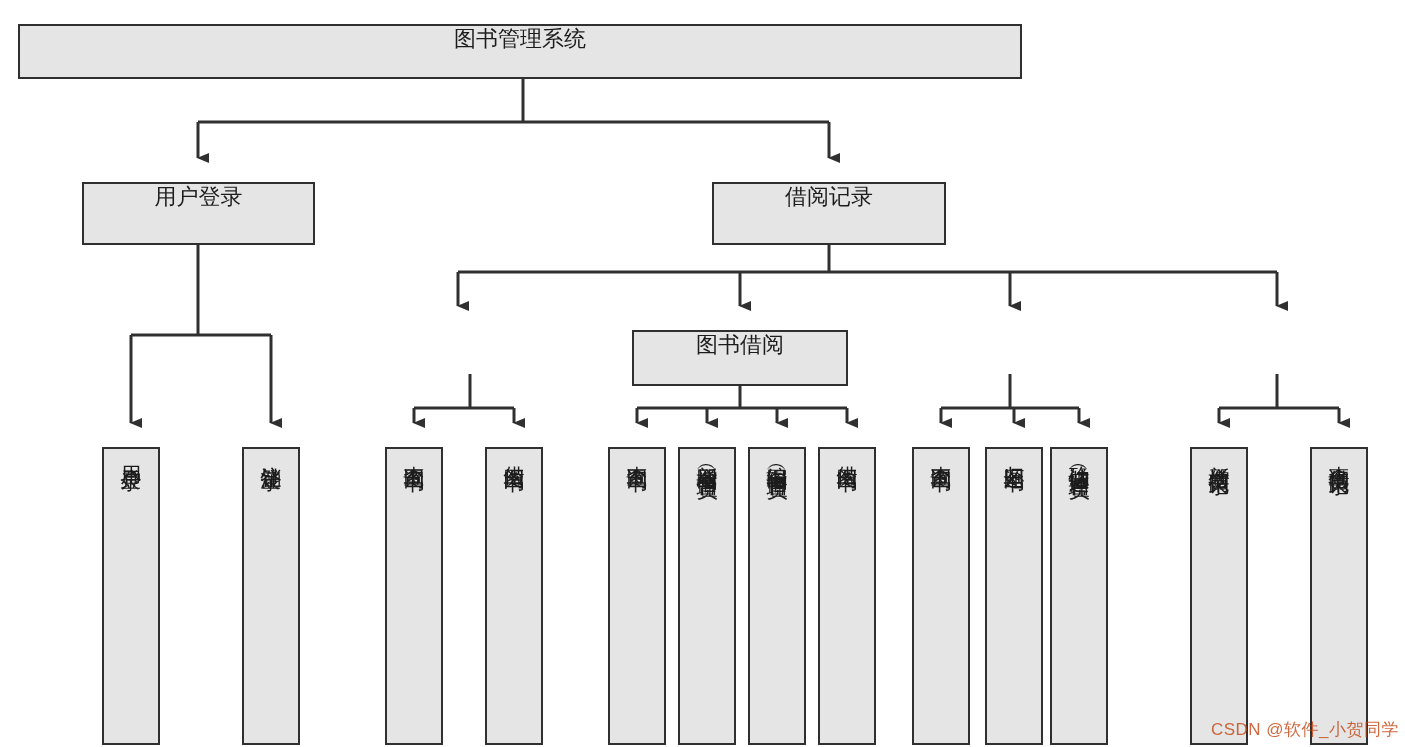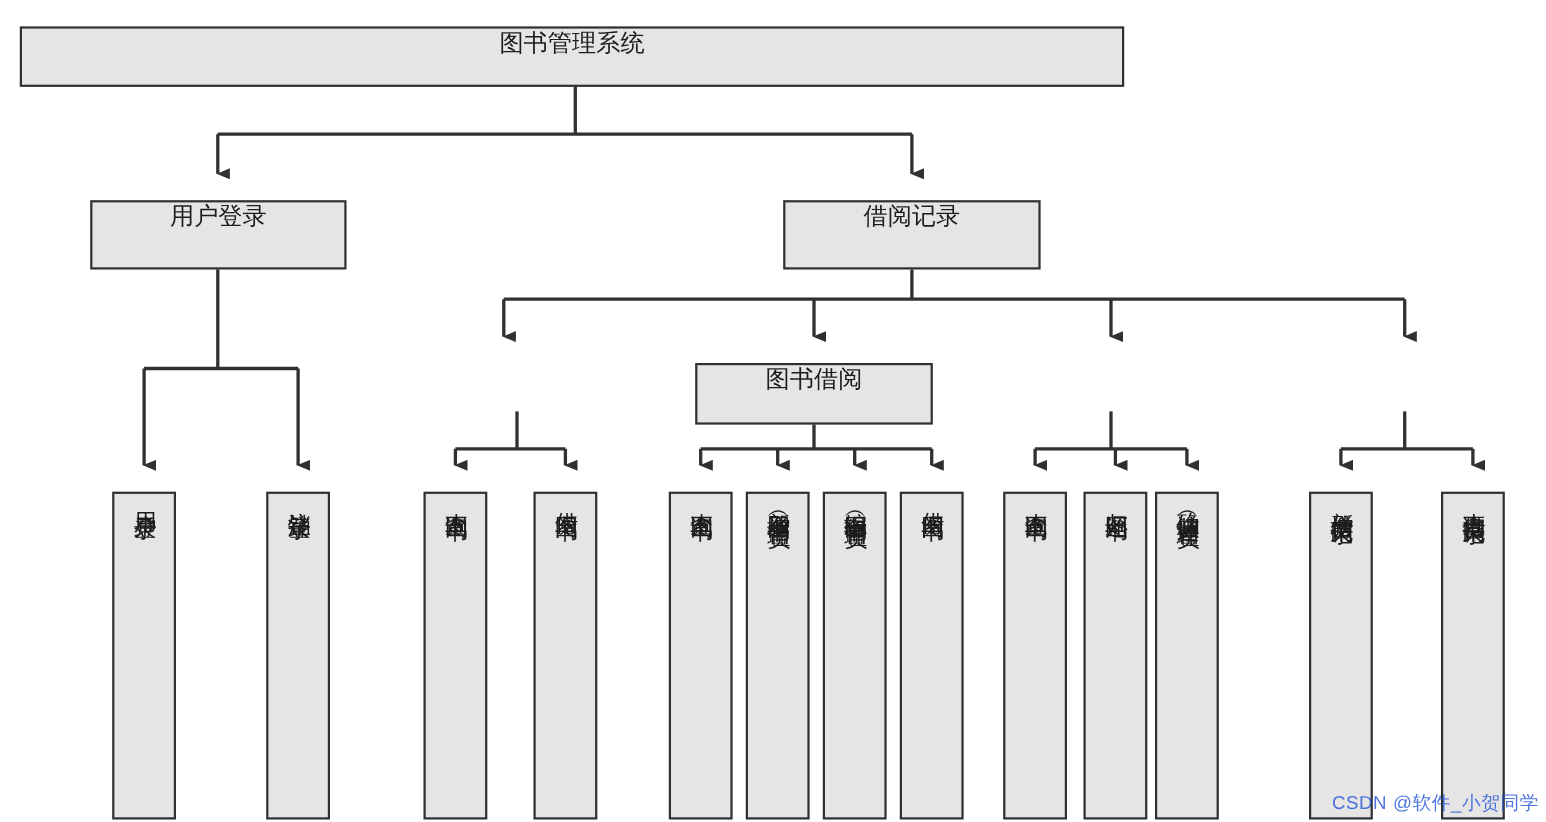--- a/index.html
+++ b/index.html
@@ -5,21 +5,21 @@
   html,body{margin:0;padding:0;background:#ffffff;}
   body{font-family:"Liberation Sans","DejaVu Sans",sans-serif;}
   #stage{position:relative;width:1405px;height:747px;background:#fff;overflow:hidden;}
   #wires{position:absolute;left:0;top:0;width:1405px;height:747px;}
   .node{position:absolute;box-sizing:border-box;background:#e5e5e5;
         border:2.5px solid #303030;display:flex;align-items:flex-start;justify-content:center;margin-top:12px;}
   .node .lbl{color:#1c1c1c;text-align:center;line-height:1.18;white-space:pre-line;}
   .h-node .lbl{font-size:22px;}
   .v-node .lbl{writing-mode:vertical-rl;text-orientation:upright;font-size:21px;
                letter-spacing:2px;line-height:1.15;}
-  #watermark{position:absolute;right:6px;bottom:6px;font-size:17px;color:#1d4ed8;
+  #watermark{position:absolute;right:6px;bottom:6px;font-size:17px;color:#c2410c;
              opacity:.78;white-space:nowrap;letter-spacing:.5px;}
 </style>
 </head>
 <body>
 
 <div id="stage">
   <svg id="wires" viewBox="0 0 1405 747" xmlns="http://www.w3.org/2000/svg">
     <defs>
       <marker id="arw" markerWidth="10" markerHeight="12" refX="5" refY="11" orient="auto" markerUnits="userSpaceOnUse">
         <path d="M0,0 L10,0 L5,12 Z" fill="#303030"></path>

